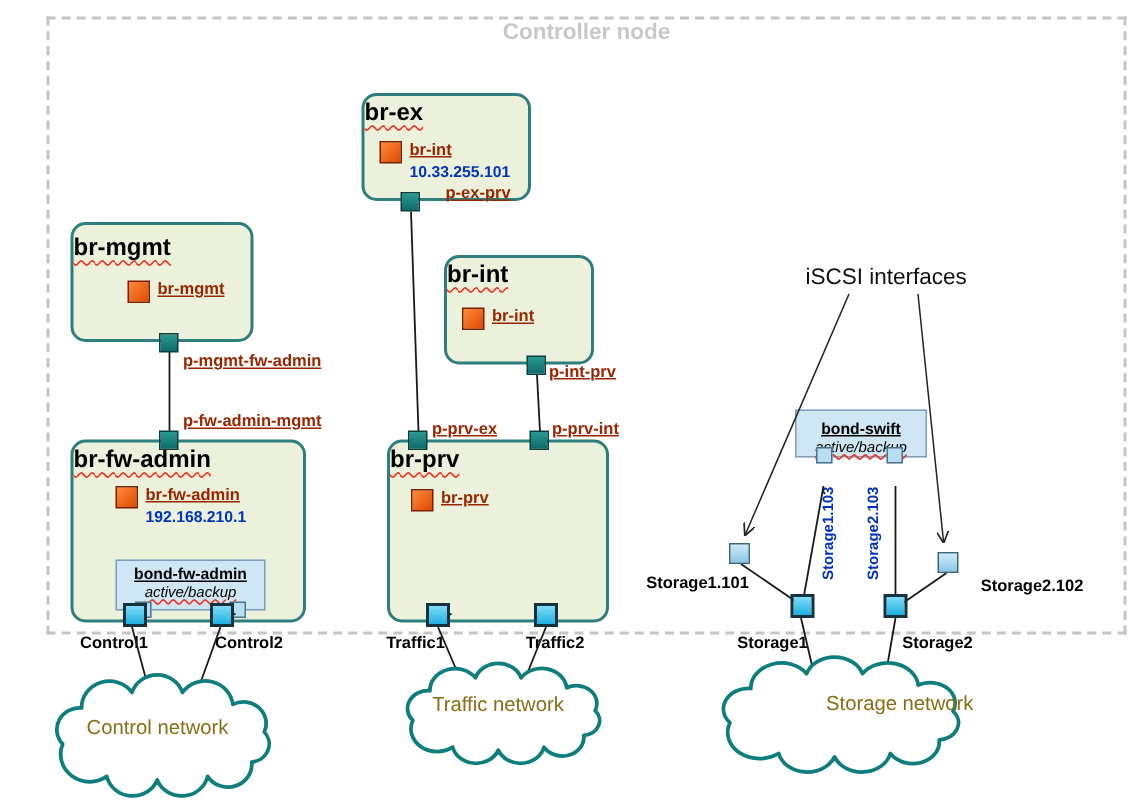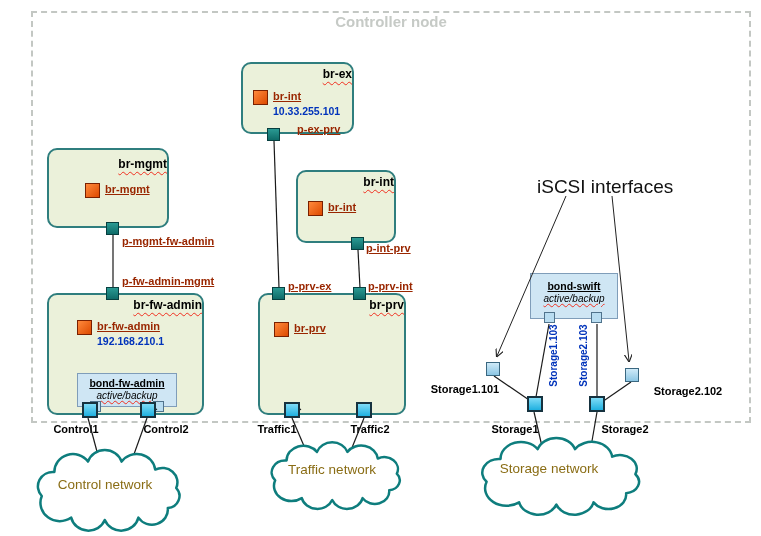--- a/index.html
+++ b/index.html
@@ -2,21 +2,21 @@
 <html><head>
 <meta charset="utf-8">
 <style>
   html,body{margin:0;padding:0;background:#fff;}
   .canvas{position:relative;width:761px;height:536px;background:#fff;
           font-family:"Liberation Sans",sans-serif;overflow:hidden;}
   .abs{position:absolute;}
   .node-frame{border:2px dashed #c3c7c3;z-index:5;}
   .node-title{color:#c6cac6;font-weight:bold;font-size:15px;text-align:center;z-index:6;}
   .bridge{background:#ebf1da;border:2px solid #2f7e7e;border-radius:10px;z-index:10;box-sizing:border-box;}
-  .bridge-title{text-align:right;font-weight:bold;font-size:12px;color:#000;margin-top:3px;
+  .bridge-title{text-align:left;font-weight:bold;font-size:16px;color:#000;margin-top:3px;
                 text-decoration-line:underline;text-decoration-style:wavy;
                 text-decoration-color:#f03020;text-decoration-thickness:1px;text-underline-offset:3px;}
   .iface-row{display:flex;align-items:flex-start;}
   .o-icon{width:13px;height:13px;background:linear-gradient(135deg,#ff8a3c,#dd4a00);
           border:1px solid #7a2000;flex:none;}
   .iface-col{margin-left:5px;}
   .iface-label{font-size:11px;font-weight:bold;color:#992600;text-decoration:underline;line-height:13px;}
   .ip{font-size:10.5px;font-weight:bold;color:#0033bb;margin-top:2px;line-height:12px;}
   .port{width:13px;height:13px;background:linear-gradient(180deg,#2a9a93,#0e6b68);
         border:1px solid #073f3f;z-index:35;box-sizing:border-box;}
@@ -29,21 +29,21 @@
              text-decoration-color:#f03020;text-decoration-thickness:1px;}
   .bond-sq{position:absolute;width:11px;height:11px;background:#b9ddf1;border:1px solid #50738c;z-index:13;box-sizing:border-box;}
   .nic{width:16px;height:16px;background:linear-gradient(180deg,#7fdcf7,#1fb0e0);
        border:2px solid #16323f;z-index:35;box-sizing:border-box;}
   .mini{width:14px;height:14px;background:linear-gradient(180deg,#cfeaf8,#8cc6e4);
         border:1px solid #3a6780;z-index:35;box-sizing:border-box;}
   .nic-label{font-size:11px;font-weight:bold;color:#000;text-align:center;z-index:20;width:64px;line-height:12px;}
   .wide-label{width:84px;}
   .vlabel{font-size:10px;font-weight:bold;color:#0033bb;text-align:center;width:80px;height:13px;
           line-height:13px;transform:rotate(-90deg);z-index:20;}
-  .iscsi{font-size:19px;color:#111;z-index:20;white-space:nowrap;text-align:center;}
+  .iscsi{font-size:15px;color:#111;z-index:20;white-space:nowrap;text-align:center;}
   .cloud-label{font-size:13.5px;color:#8a6d15;text-align:center;z-index:40;}
   svg.overlay{position:absolute;left:0;top:0;z-index:30;pointer-events:none;}
 </style>
 </head>
 <body>
 
 <div class="canvas">
 
   <div class="abs node-frame" style="left:31px;top:11px;width:716px;height:408px;"></div>
   <div class="abs node-title" style="left:291px;top:13px;width:200px;">Controller node</div>
@@ -135,21 +135,21 @@
   <div class="abs bridge" style="left:258px;top:293px;width:148px;height:122px;">
     <div class="bridge-title">br-prv</div>
     <div class="iface-row" style="margin:10px 0 0 14px;">
       <div class="o-icon"></div>
       <div class="iface-col">
         <div class="iface-label">br-prv</div>
       </div>
     </div>
   </div>
 
-  <div class="abs bond" style="left:530px;top:273px;width:88px;height:46px;">
+  <div class="abs bond" style="left:530px;top:273px;width:88px;height:32px;">
     <div class="bond-name" style="margin-top:6px;">bond-swift</div>
     <div class="bond-mode">active/backup</div>
     <div class="bond-sq" style="left:13px;bottom:-5px;"></div>
     <div class="bond-sq" style="right:15px;bottom:-5px;"></div>
   </div>
 
   <div class="abs port" style="left:267px;top:128px;"></div>
   <div class="abs port" style="left:106px;top:222px;"></div>
   <div class="abs port" style="left:106px;top:287px;"></div>
   <div class="abs port" style="left:351px;top:237px;"></div>
@@ -181,15 +181,15 @@
   <div class="abs nic-label wide-label" style="left:423px;top:383px;">Storage1.101</div>
   <div class="abs nic-label wide-label" style="left:628px;top:385px;margin-left:18px;">Storage2.102</div>
 
   <div class="abs vlabel" style="left:513px;top:349px;">Storage1.103</div>
   <div class="abs vlabel" style="left:543px;top:349px;">Storage2.103</div>
 
   <div class="abs iscsi" style="left:537px;top:176px;">iSCSI interfaces</div>
 
   <div class="abs cloud-label" style="left:40px;top:477px;width:130px;">Control network</div>
   <div class="abs cloud-label" style="left:272px;top:462px;width:120px;">Traffic network</div>
-  <div class="abs cloud-label" style="left:484px;top:461px;width:130px;">Storage network</div>
+  <div class="abs cloud-label" style="left:519px;top:461px;width:130px;text-align:right;">Storage network</div>
 
 </div>
 
 </body></html>

